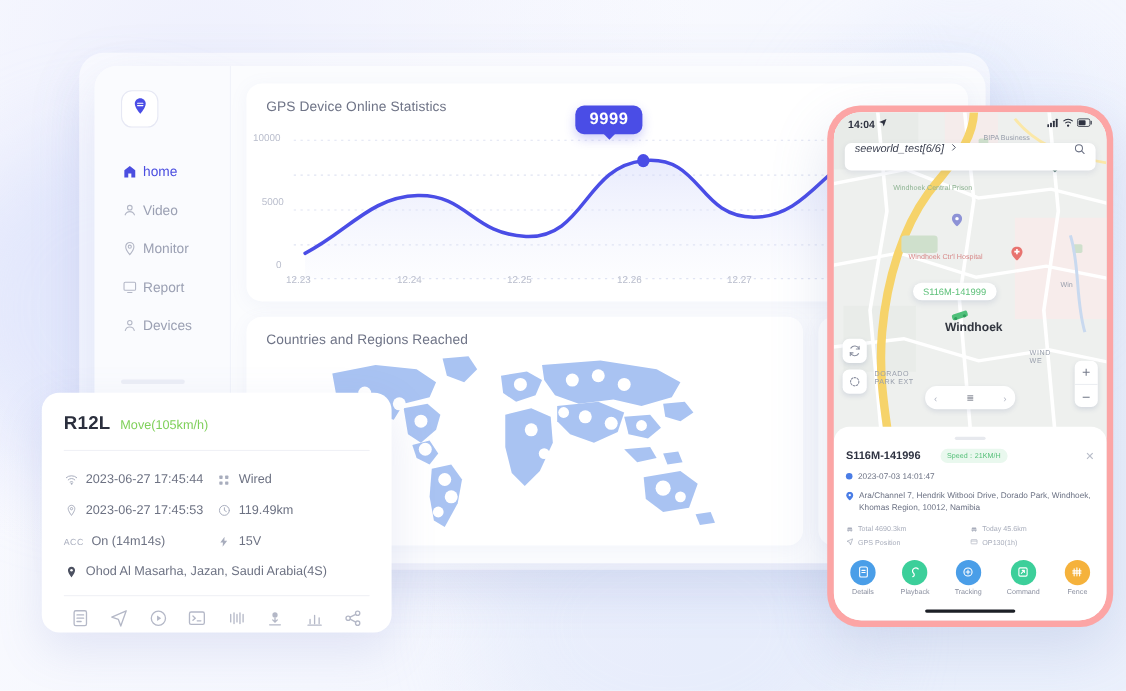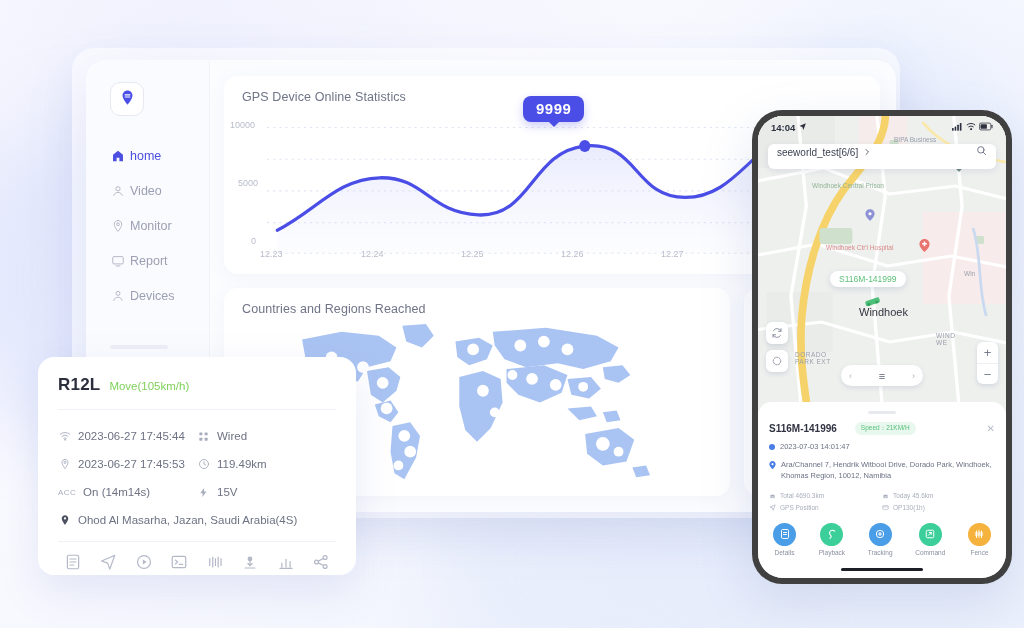--- a/index.html
+++ b/index.html
@@ -118,54 +118,54 @@
   .dc-ico { width: 13px; height: 13px; display: flex; align-items: center; justify-content: center; color: #a8adbd; flex: 0 0 13px; }
   .dc-ico svg { display: block; }
   .dc-acc { font-size: 8px; color: #a8adbd; letter-spacing: .4px; flex: 0 0 17px; }
   .dc-ico.dark { color: #4c5161; }
   .dc-actions { display: flex; justify-content: space-between; align-items: center; padding: 9px 4px 0; border-top: 1px solid #f0f1f6; margin-top: 5px; }
   .dc-act { width: 21px; height: 21px; color: #b4b8c7; cursor: pointer; display:flex; align-items:center; justify-content:center; }
   .dc-act svg { display: block; }
 
   
   .phone {
-    position: absolute; left: 752px; top: 110px;
+    position: absolute; left: 752px; top: 96px;
     width: 260px; height: 474px;
-    background: #404040; border-radius: 30px;
+    background: #fca5a5; border-radius: 30px;
     box-shadow: 0 20px 52px rgba(112,128,192,.20);
     padding: 6px; z-index: 7;
   }
   .phone-screen {
     width: 100%; height: 100%; border-radius: 25px;
     overflow: hidden; position: relative; background: #eef1f3;
     display: flex; flex-direction: column;
   }
   .ph-map { position: relative; height: 296px; flex: 0 0 296px; overflow: hidden;
     background: linear-gradient(160deg,#f2f3f2 0%, #eceeec 100%); }
   .ph-status {
     position: absolute; top: 0; left: 0; right: 0; height: 22px; z-index: 4;
     display: flex; align-items: center; justify-content: space-between;
     padding: 0 13px; font-size: 9.5px; font-weight: 600; color: #2e3240;
   }
   .ph-status .right { display: flex; align-items: center; gap: 3px; }
   .ph-search {
     position: absolute; top: 28px; left: 10px; right: 10px; height: 25px; z-index: 4;
-    background: #fff; border-radius: 6px; display: flex; align-items: flex-end;
-    justify-content: space-between; padding: 11px 9px;
+    background: #fff; border-radius: 6px; display: flex; align-items: flex-start;
+    justify-content: space-between; padding: 0 9px;
     box-shadow: 0 2px 6px rgba(70,85,140,.12);
-    font-size: 10px; color: #3d4252;
+    font-size: 10px; color: #3d4252; font-style: italic;
   }
   .ph-search .left { display: flex; align-items: center; gap: 5px; }
   .ph-label {
     position: absolute; background: #fff; border-radius: 9px;
     padding: 3px 9px; font-size: 8.5px; color: #5ec07a;
     box-shadow: 0 2px 6px rgba(70,85,140,.16);
     white-space: nowrap;
   }
-  .ph-city { position: absolute; font-size: 11px; font-weight: 400; color: #32363f; }
+  .ph-city { position: absolute; font-size: 11px; font-weight: 700; color: #32363f; }
   .ph-poi { position: absolute; font-size: 6.5px; color: #9aa0ad; white-space: nowrap; }
   .ph-poi.red { color: #d88a8a; }
   .ph-ctrl {
     position: absolute; width: 22px; height: 22px; background: #fff; border-radius: 6px;
     display: flex; align-items: center; justify-content: center;
     box-shadow: 0 2px 5px rgba(70,85,140,.16); color: #8b90a0;
   }
   .ph-zoom {
     position: absolute; right: 8px; bottom: 28px; width: 21px;
     background: #fff; border-radius: 6px; box-shadow: 0 2px 5px rgba(70,85,140,.16);

